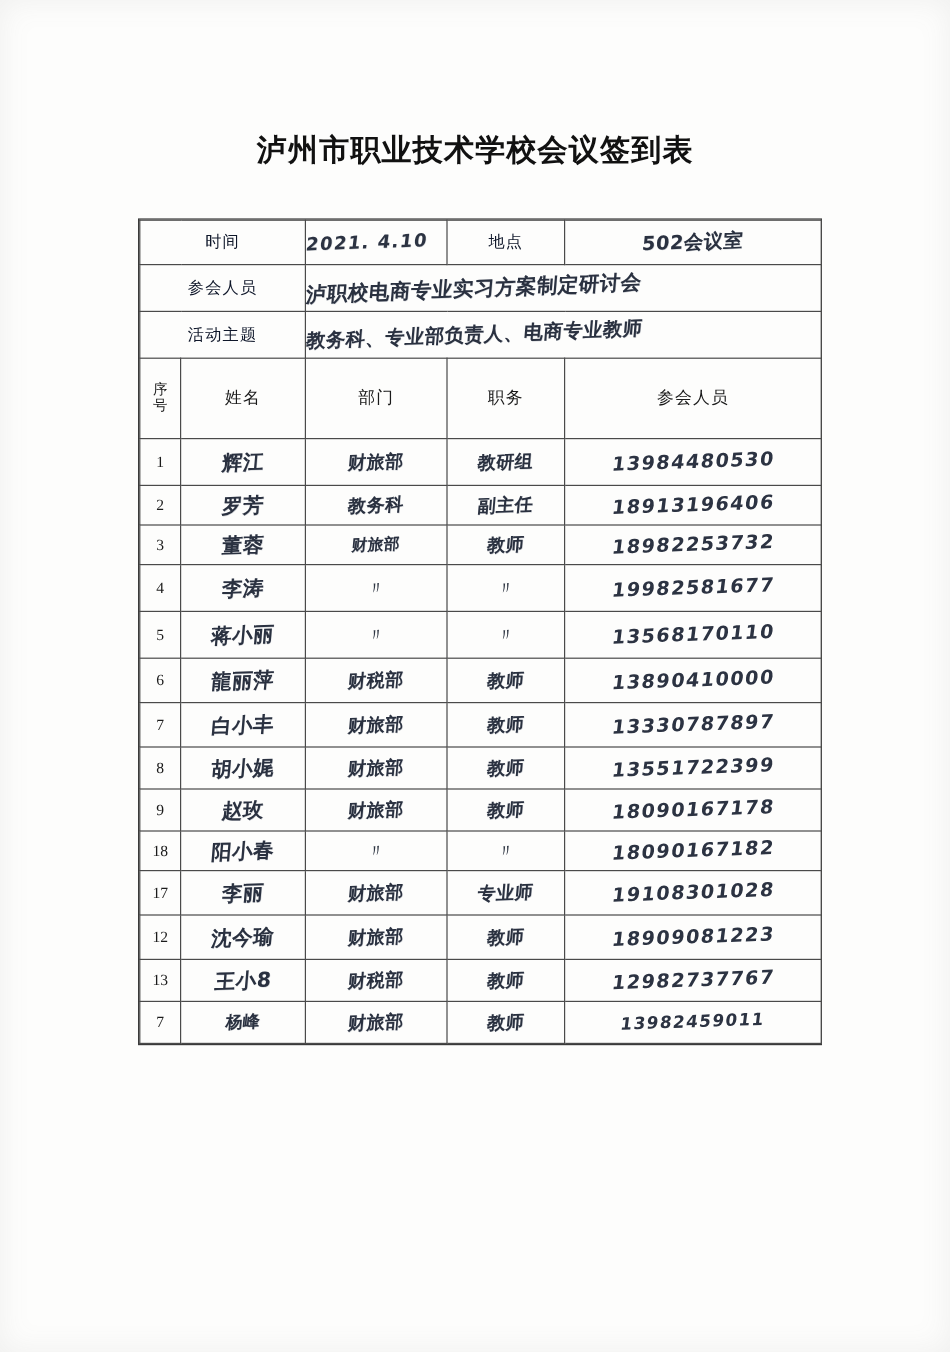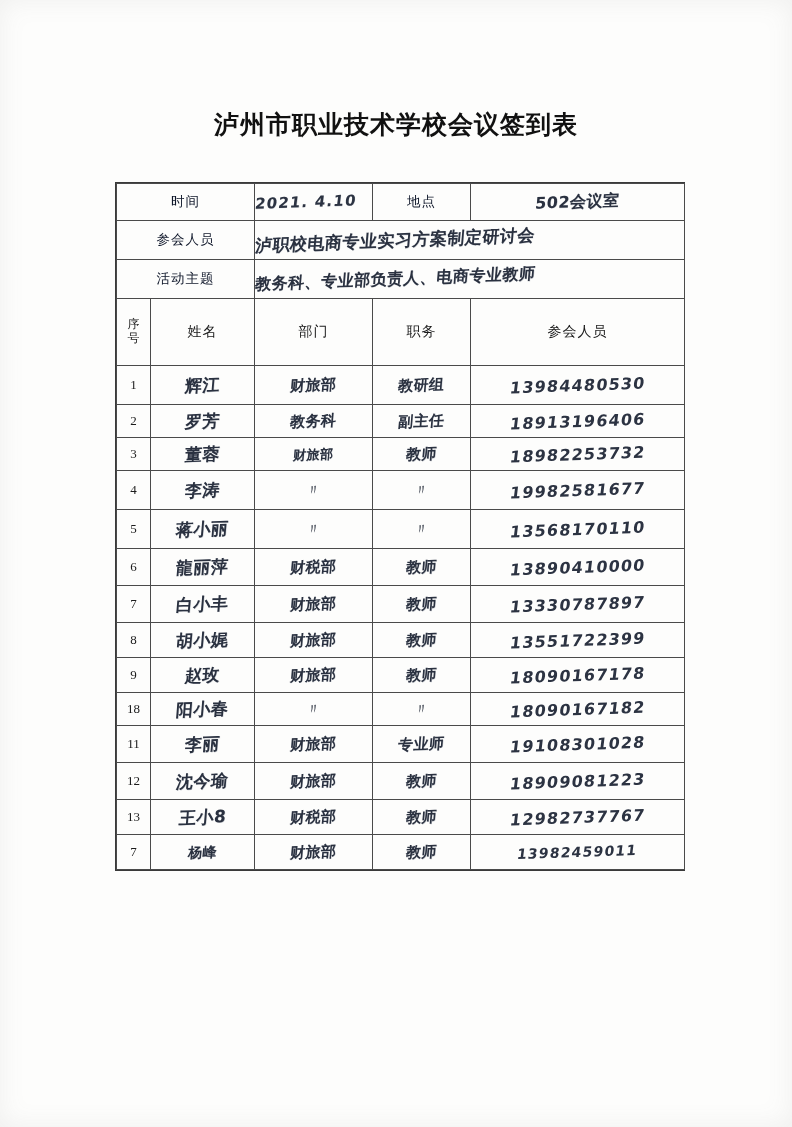--- a/index.html
+++ b/index.html
@@ -245,21 +245,21 @@
           <td class="center"><span class="hw hw-num">18090167178</span></td>
         </tr>
         <tr>
           <td class="seq" style="height:32px">18</td>
           <td class="center"><span class="hw hw-ink hw-name">阳小春</span></td>
           <td class="center"><span class="ditto">〃</span></td>
           <td class="center"><span class="ditto">〃</span></td>
           <td class="center"><span class="hw hw-num">18090167182</span></td>
         </tr>
         <tr>
-          <td class="seq" style="height:36px">11</td>
+          <td class="seq" style="height:36px">17</td>
           <td class="center"><span class="hw hw-ink hw-name">李丽</span></td>
           <td class="center"><span class="hw hw-ink hw-dept">财旅部</span></td>
           <td class="center"><span class="hw hw-ink hw-role">专业师</span></td>
           <td class="center"><span class="hw hw-num">19108301028</span></td>
         </tr>
         <tr>
           <td class="seq" style="height:36px">12</td>
           <td class="center"><span class="hw hw-ink hw-name">沈今瑜</span></td>
           <td class="center"><span class="hw hw-ink hw-dept">财旅部</span></td>
           <td class="center"><span class="hw hw-ink hw-role">教师</span></td>

